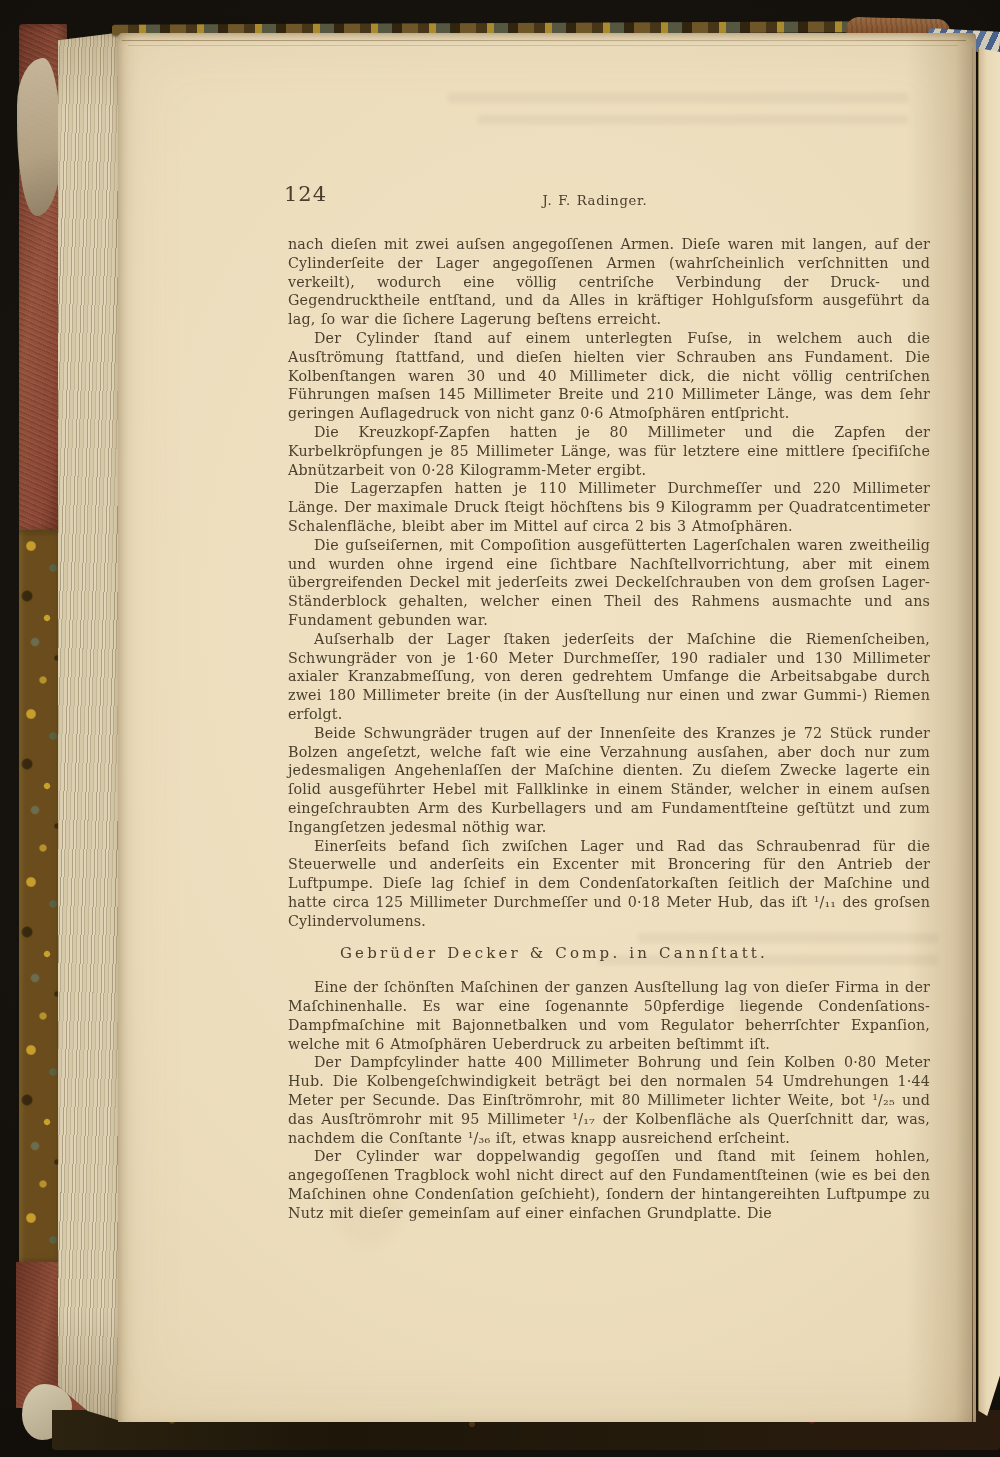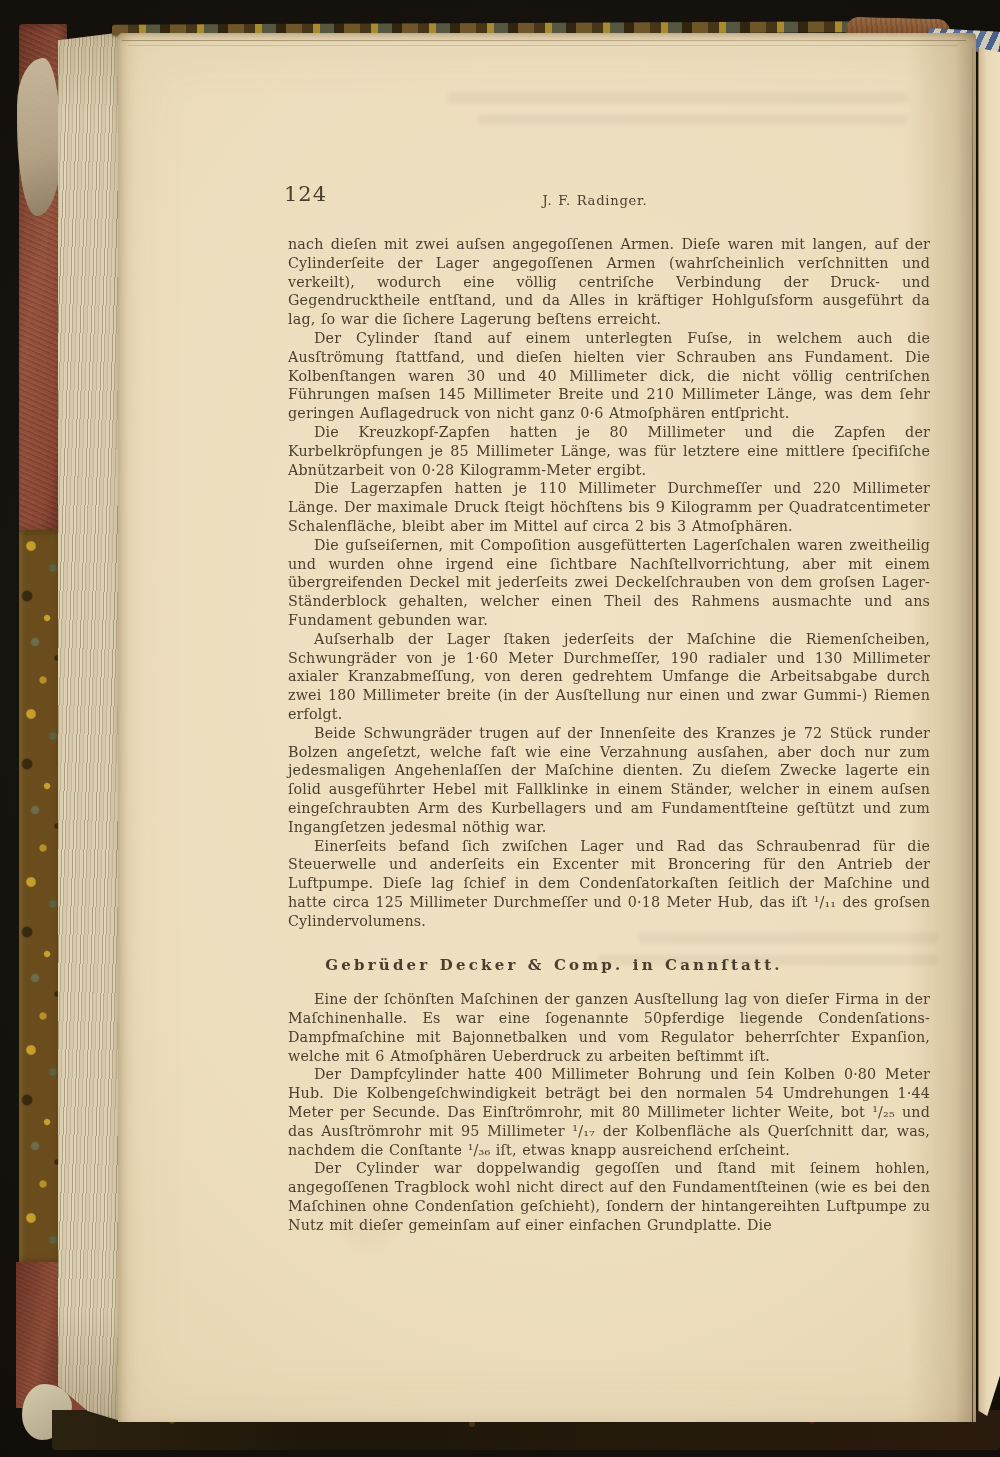--- a/index.html
+++ b/index.html
@@ -153,22 +153,22 @@
     font-size:14.3px;line-height:18.8px;
     text-align:justify;
     letter-spacing:.15px;word-spacing:.9px;
   }
   .pagehead{position:relative;height:52px;}
   .pagenum{position:absolute;left:-4px;top:2px;font-size:21px;letter-spacing:1px;}
   .running{position:absolute;left:0;right:28px;top:9px;text-align:center;font-size:13.2px;letter-spacing:.7px;}
   .content p{margin:0;text-indent:26px;}
   .content p.first{text-indent:0;}
   .section-heading{
-    font-size:15px;font-weight:bold;
-    margin:26px 110px 15px 0;
+    font-size:15px;font-weight:normal;
+    margin:14px 110px 15px 0;
     text-align:center;letter-spacing:3.2px;text-indent:0;
   }
   
   .ghost{position:absolute;background:rgba(100,90,70,.07);filter:blur(2px);border-radius:3px;}
   .g1{left:520px;top:900px;width:300px;height:10px;}
   .g2{left:480px;top:922px;width:340px;height:10px;}
   .g3{left:330px;top:60px;width:460px;height:10px;}
   .g4{left:360px;top:82px;width:430px;height:9px;}
 </style>
 </head>

